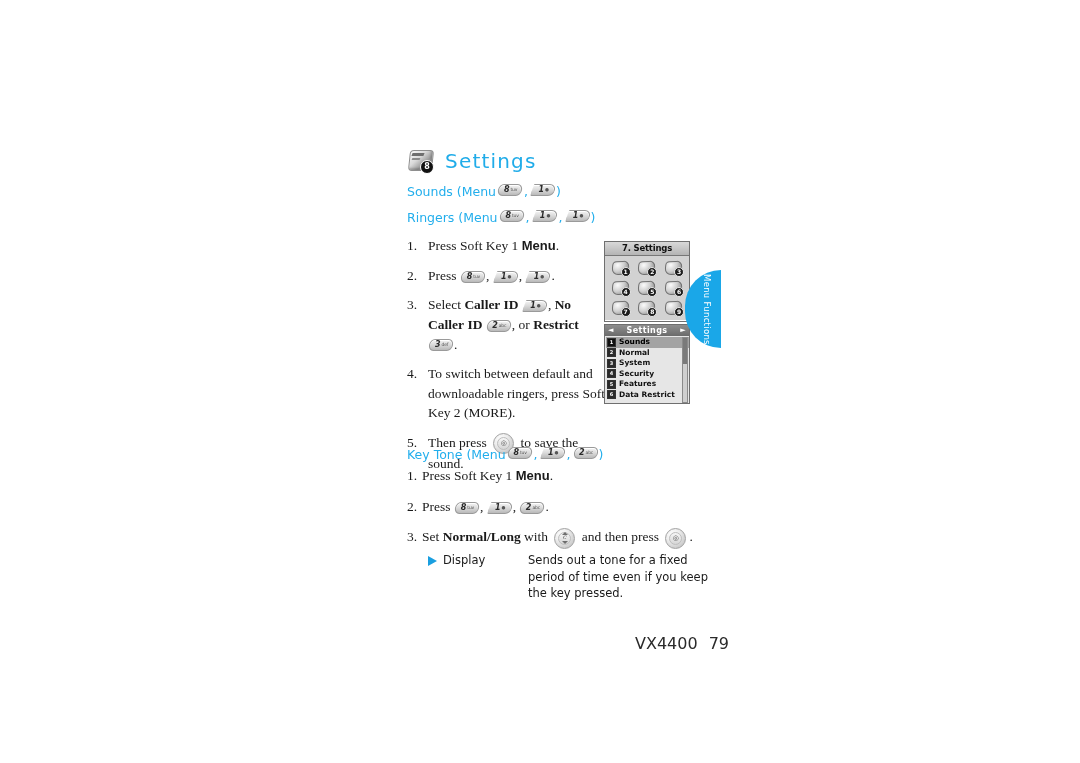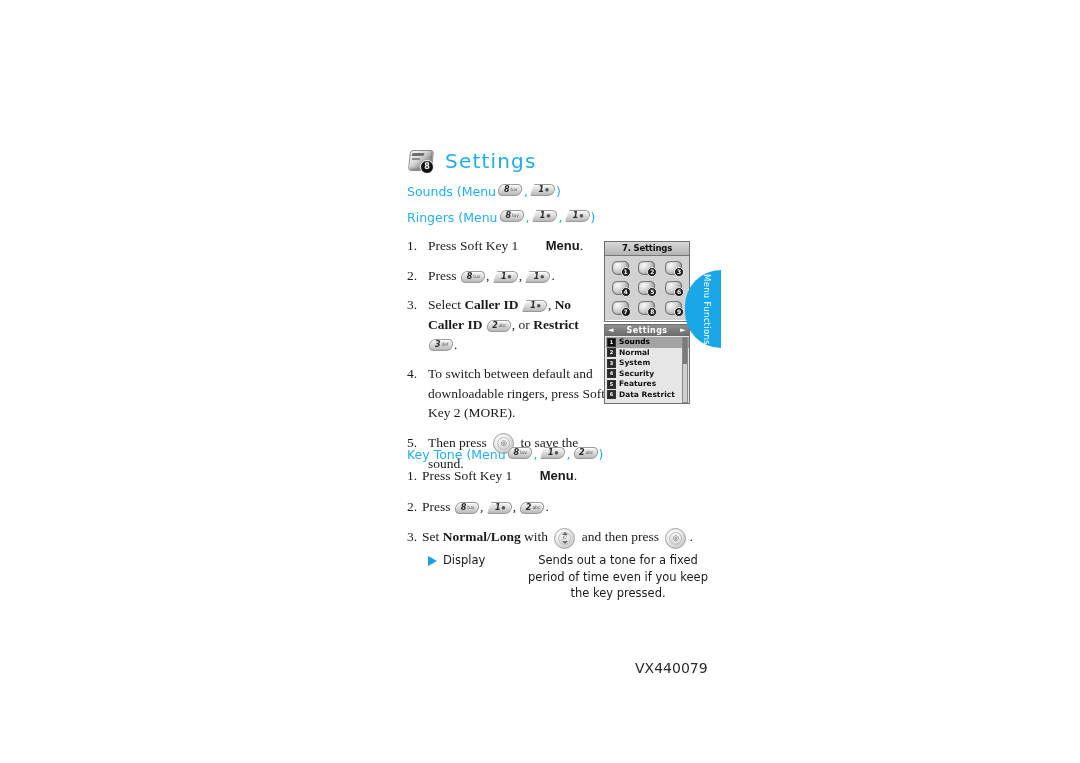--- a/index.html
+++ b/index.html
@@ -96,21 +96,21 @@
     font-size:4.5px;font-style:normal;font-weight:normal;
     color:#555;letter-spacing:-.2px;
     position:relative;top:-1px;left:1px;
   }
 
   
   .steps{position:absolute;font-size:13.5px;color:#1a1a1a;}
   .step{display:flex;margin-bottom:6px;line-height:1.45;}
   .step .num{width:21px;flex:0 0 21px;}
   .step .body{flex:1;}
-  .step b{font-family:"Liberation Sans", sans-serif;font-size:13px;margin-left:24px;}
+  .step b{font-family:"Liberation Sans", sans-serif;font-size:13px;}
   .step .serifbold{font-family:"Liberation Serif", serif;font-weight:bold;}
 
   #steps-a{left:407px; top:236px; width:200px;}
   #steps-a .step{margin-bottom:10px;}
   #steps-b{left:407px; top:466px; width:330px;}
   #steps-b .step{margin-bottom:11px;}
   #steps-b .num{width:15px;flex:0 0 15px;}
 
   
   .rkey{
@@ -151,21 +151,21 @@
     position:absolute;left:428px;top:552px;
     font-family:"DejaVu Sans", sans-serif;font-size:11.5px;color:#1a1a1a;
     display:flex;
   }
   .normal-block .tri{
     width:0;height:0;margin-top:4px;margin-right:6px;
     border-top:5px solid transparent;border-bottom:5px solid transparent;
     border-left:9px solid #1a9fe0;
   }
   .normal-block .lbl{width:85px;flex:0 0 85px;line-height:1.45;}
-  .normal-block .desc{width:180px;line-height:1.45;text-align:center;}
+  .normal-block .desc{width:180px;line-height:1.45;}
 
   
   .phone-grid{
     position:absolute;left:604px;top:241px;width:84px;height:79px;
     border:1px solid #6f6f6f;background:#cfcfcf;
     box-shadow:0 0 0 1px #ffffff inset;
   }
   .phone-grid .hdr{
     height:13px;background:linear-gradient(180deg,#d8d8d8,#b4b4b4);
     border-bottom:1px solid #777;
@@ -236,23 +236,23 @@
   }
   .side-tab span{
     font-family:"DejaVu Sans", sans-serif;font-size:8.5px;color:#fff;
     writing-mode:vertical-rl; text-orientation:mixed;
     letter-spacing:.3px; white-space:nowrap;
     margin-left:8px;
   }
 
   
   .footer{
-    position:absolute;left:635px;top:660px;
-    font-family:"DejaVu Sans", sans-serif;font-size:14px;color:#2a2a2a;
-    display:flex;
+    position:absolute;left:635px;top:634px;
+    font-family:"DejaVu Sans", sans-serif;font-size:16px;color:#2a2a2a;
+    display:flex;gap:11px;
   }
 </style>
 </head>
 <body>
 
 <div class="page">
 
   <div class="title-row">
     <span class="title-icon">
       <span class="blob"></span>

